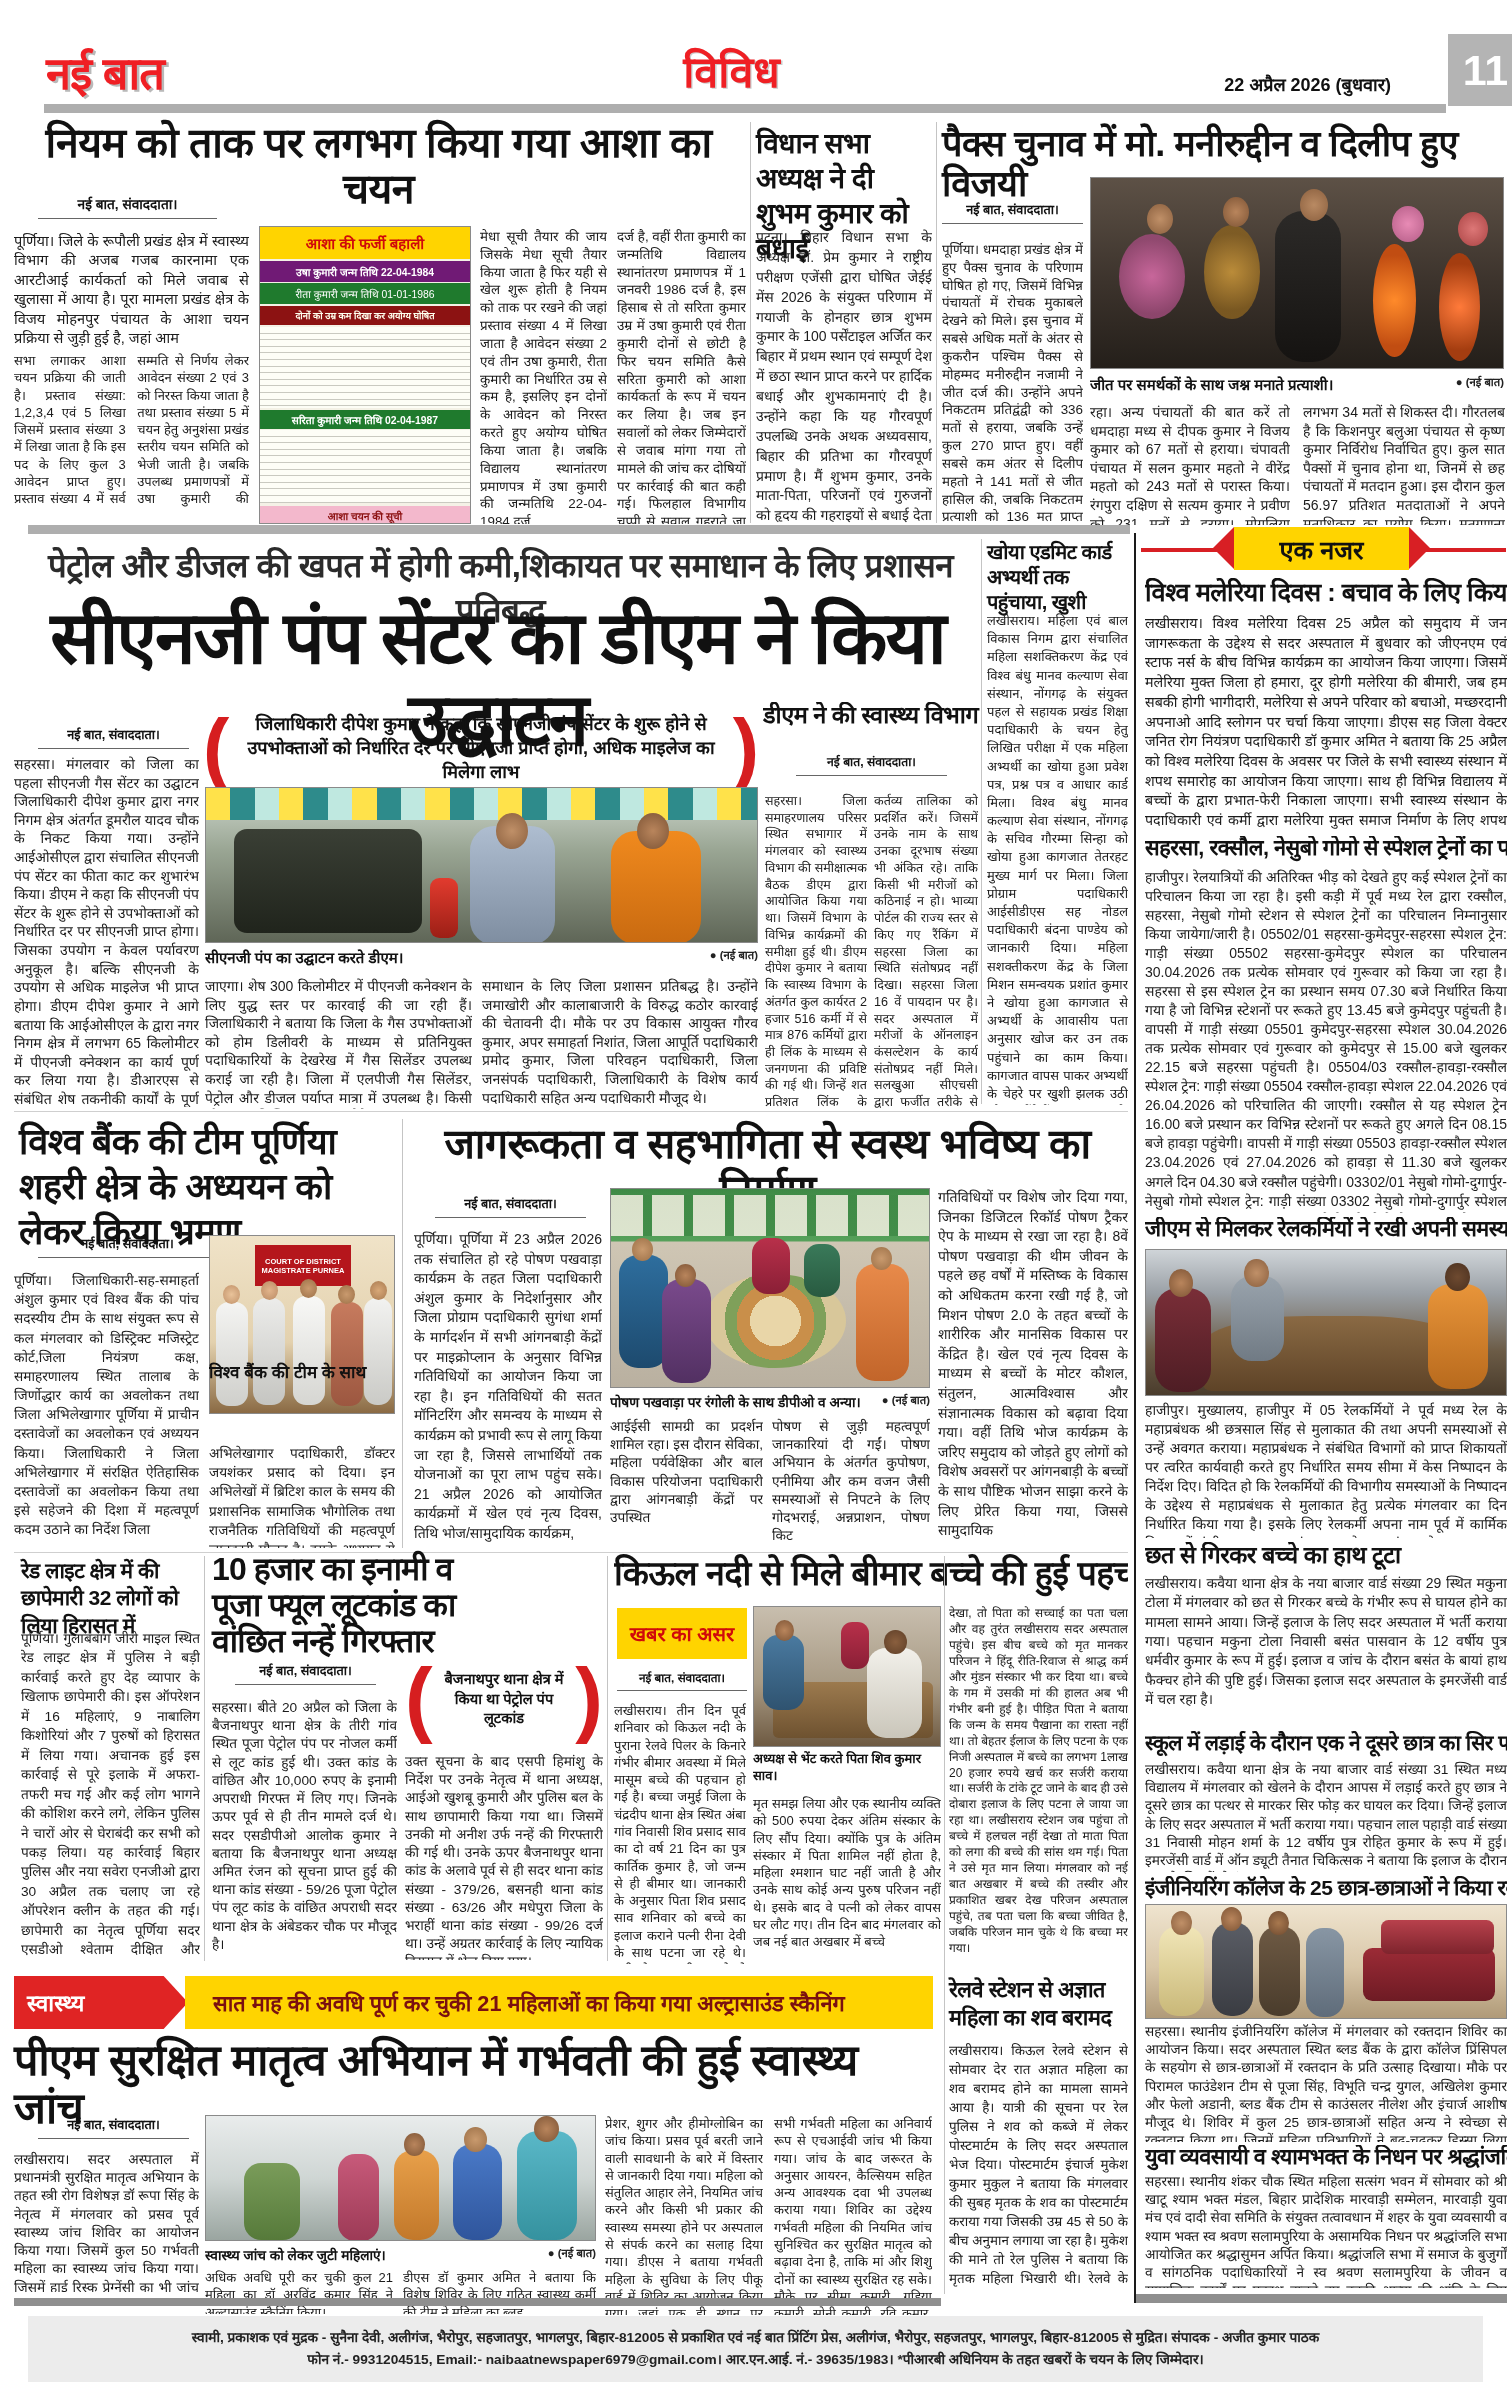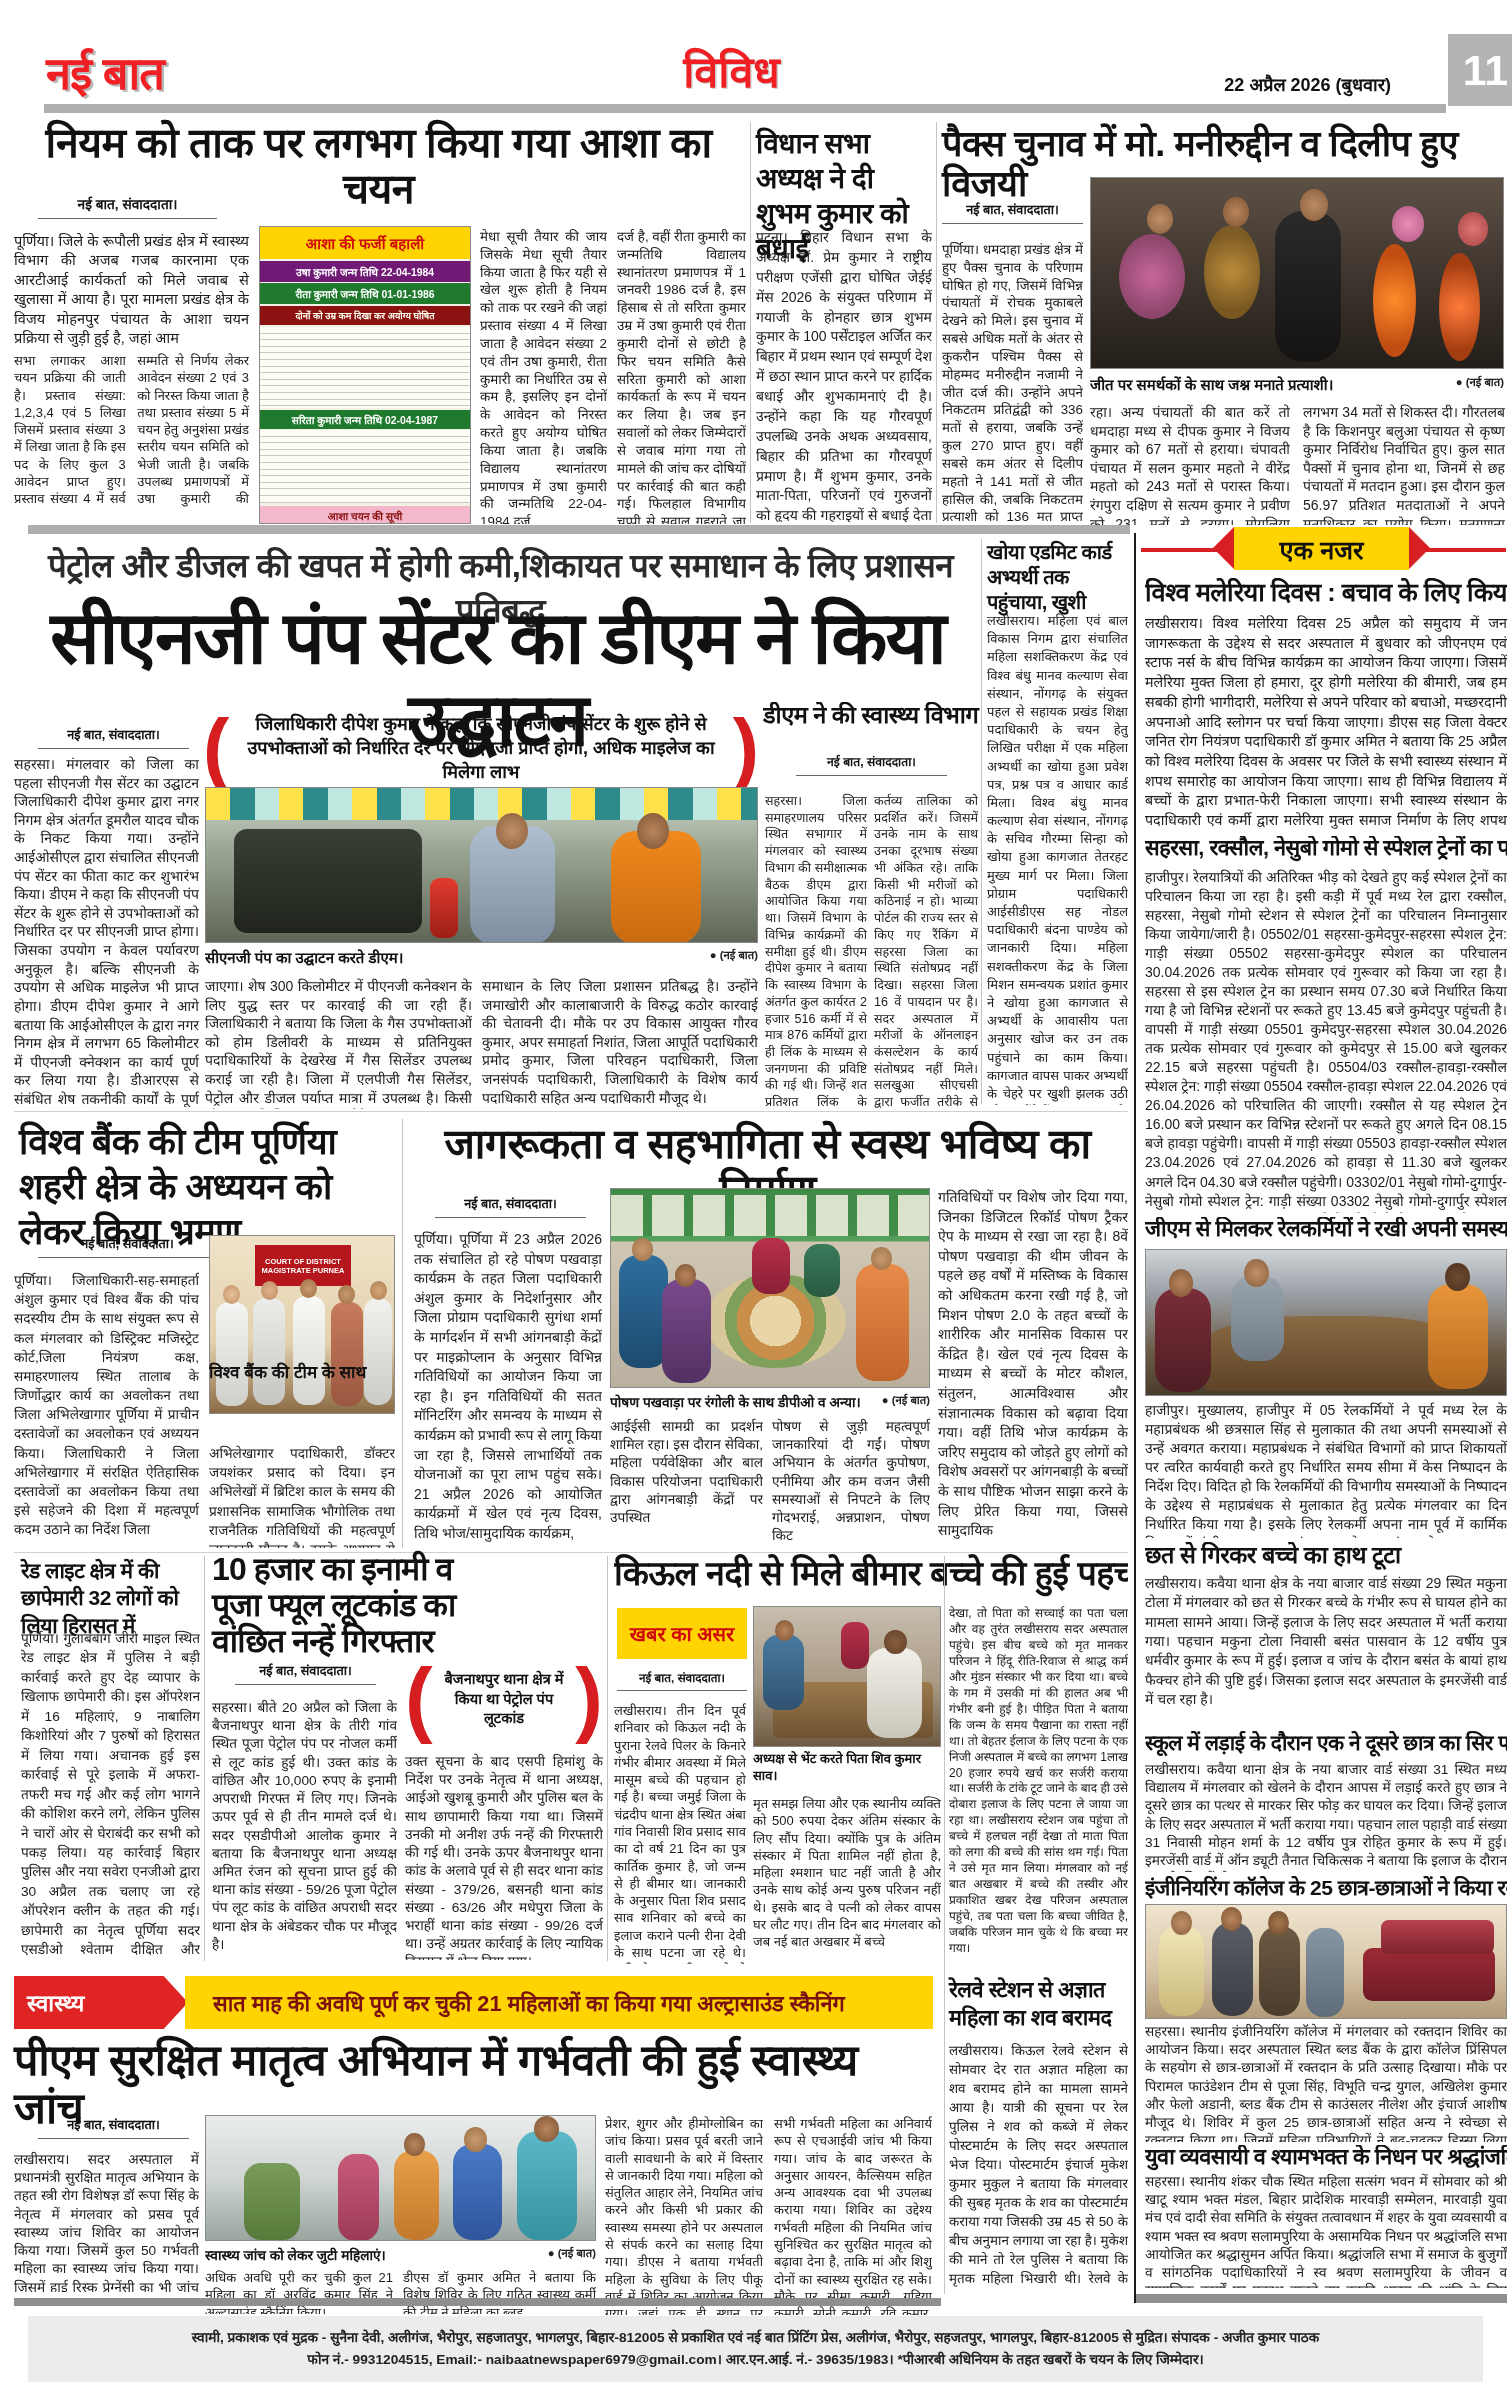--- a/index.html
+++ b/index.html
@@ -54,21 +54,21 @@
   <div class="abs body-txt" style="left:14px;top:232px;width:235px;height:115px;font-size:14.6px;">पूर्णिया। जिले के रूपौली प्रखंड क्षेत्र में स्वास्थ्य विभाग की अजब गजब कारनामा एक आरटीआई कार्यकर्ता को मिले जवाब से खुलासा में आया है। पूरा मामला प्रखंड क्षेत्र के विजय मोहनपुर पंचायत के आशा चयन प्रक्रिया से जुड़ी हुई है, जहां आम</div>
   <div class="abs body-txt two-col" style="left:14px;top:352px;width:235px;height:171px;font-size:13px;">सभा लगाकर आशा चयन प्रक्रिया की जाती है। प्रस्ताव संख्या: 1,2,3,4 एवं 5 लिखा जिसमें प्रस्ताव संख्या 3 में लिखा जाता है कि इस पद के लिए कुल 3 आवेदन प्राप्त हुए। प्रस्ताव संख्या 4 में सर्व सम्मति से निर्णय लेकर आवेदन संख्या 2 एवं 3 को निरस्त किया जाता है तथा प्रस्ताव संख्या 5 में चयन हेतु अनुशंसा प्रखंड स्तरीय चयन समिति को भेजी जाती है। जबकि उपलब्ध प्रमाणपत्रों में उषा कुमारी की जन्मतिथि 22-04-1984 एवं सरिता कुमारी की जन्मतिथि 02-04-1987 अंकित है। जांच की मांग को लेकर ग्रामीणों ने वरीय अधिकारियों को आवेदन दिया है। विभाग ने जांचोपरांत कार्रवाई का भरोसा दिलाया है।</div>
 
   <div class="photo" style="left:259px;top:226px;width:212px;height:298px;background:#f4f1e6;padding-left:24px;">
     <div class="scene-band" style="top:0;height:32px;background:#ffd400;display:flex;align-items:center;justify-content:center;">
       <span style="color:#d00a0a;font-weight:bold;font-size:15px;">आशा की फर्जी बहाली</span>
     </div>
     <div class="scene-band" style="top:34px;height:21px;background:#701a75;color:#fff;font-weight:bold;font-size:10.4px;display:flex;align-items:center;justify-content:center;">
         <span>उषा कुमारी जन्म तिथि 22-04-1984</span>
       </div>
-    <div class="scene-band" style="top:56px;height:21px;background:#1f7a2d;color:#fff;font-weight:bold;font-size:10.4px;display:flex;align-items:center;justify-content:center;text-align:right;">
+    <div class="scene-band" style="top:56px;height:21px;background:#1f7a2d;color:#fff;font-weight:normal;font-size:10.4px;display:flex;align-items:center;justify-content:center;text-align:right;">
         <span>रीता कुमारी जन्म तिथि 01-01-1986</span>
       </div>
     <div class="scene-band" style="top:79px;height:19px;background:#8c1212;color:#ffe;font-weight:bold;font-size:9.4px;display:flex;align-items:center;justify-content:center;">
         <span>दोनों को उम्र कम दिखा कर अयोग्य घोषित</span>
       </div>
     <div class="scene-band doc-lines" style="top:100px;height:81px;"></div>
     <div class="scene-band" style="top:183px;height:19px;background:#1f7a2d;color:#fff;font-weight:bold;font-size:10.4px;display:flex;align-items:center;justify-content:center;">
         <span>सरिता कुमारी जन्म तिथि 02-04-1987</span>
       </div>
     <div class="scene-band doc-lines" style="top:203px;height:73px;"></div>

